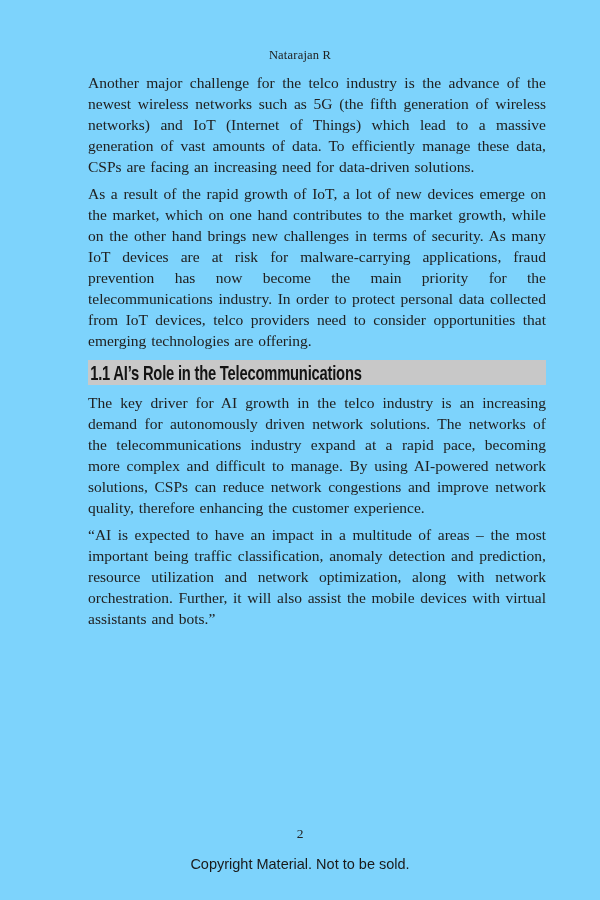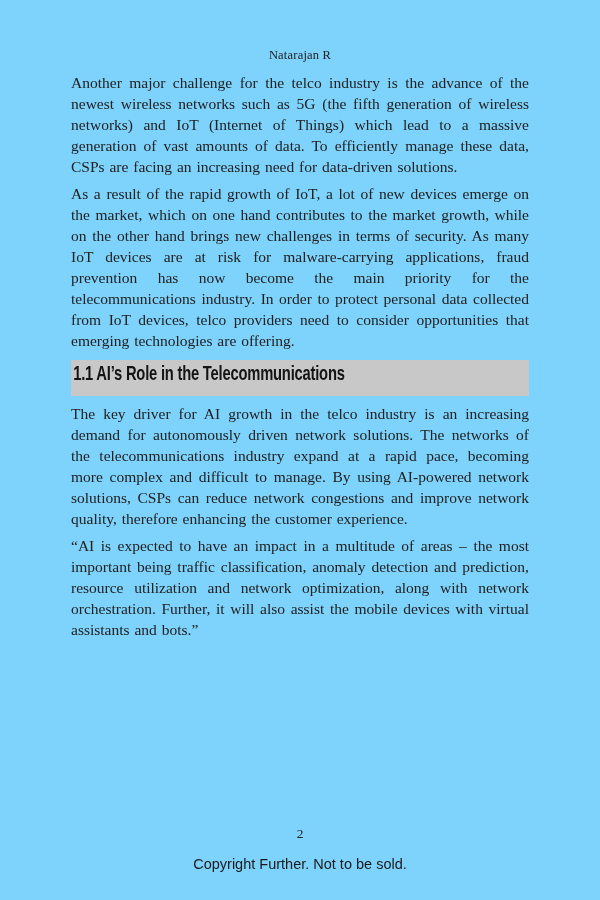--- a/index.html
+++ b/index.html
@@ -18,34 +18,34 @@
   .running-header {
     position: absolute;
     top: 48px; left: 0;
     width: 100%;
     text-align: center;
     font-size: 12.5px;
     letter-spacing: 0.2px;
   }
   .content {
     position: absolute;
-    top: 72px; left: 71px;
+    top: 72px; left: 88px;
     width: 458px;
   }
   .content p {
     margin: 0 0 6px 0;
     font-size: 15.5px;
     line-height: 21px;
     text-align: justify;
     text-align-last: left;
     word-spacing: 1px;
   }
   .section-heading {
     margin: 9px 0 7px 0;
-    height: 36px;
+    height: 25px;
     background: #c8c8c8;
     overflow: hidden;
     white-space: nowrap;
   }
   .section-heading .heading-text {
     display: inline-block;
     transform: scaleX(0.72);
     transform-origin: 0 50%;
     font-family: "Liberation Sans", sans-serif;
     font-weight: 700;
@@ -91,15 +91,15 @@
 
     <p>The key driver for AI growth in the telco industry is an increasing demand for autonomously driven network solutions. The networks of the telecommunications industry expand at a rapid pace, becoming more complex and difficult to manage. By using AI-powered network solutions, CSPs can reduce network congestions and improve network quality, therefore enhancing the customer experience.</p>
 
 
     <p>“AI is expected to have an impact in a multitude of areas – the most important being traffic classification, anomaly detection and prediction, resource utilization and network optimization, along with network orchestration. Further, it will also assist the mobile devices with virtual assistants and bots.”</p>
 
   </div>
 
   <div class="page-number">2</div>
 
-  <div class="copyright-notice">Copyright Further. Not to be sold.</div>
+  <div class="copyright-notice">Copyright Material. Not to be sold.</div>
 
 </div>
 
 </body></html>

